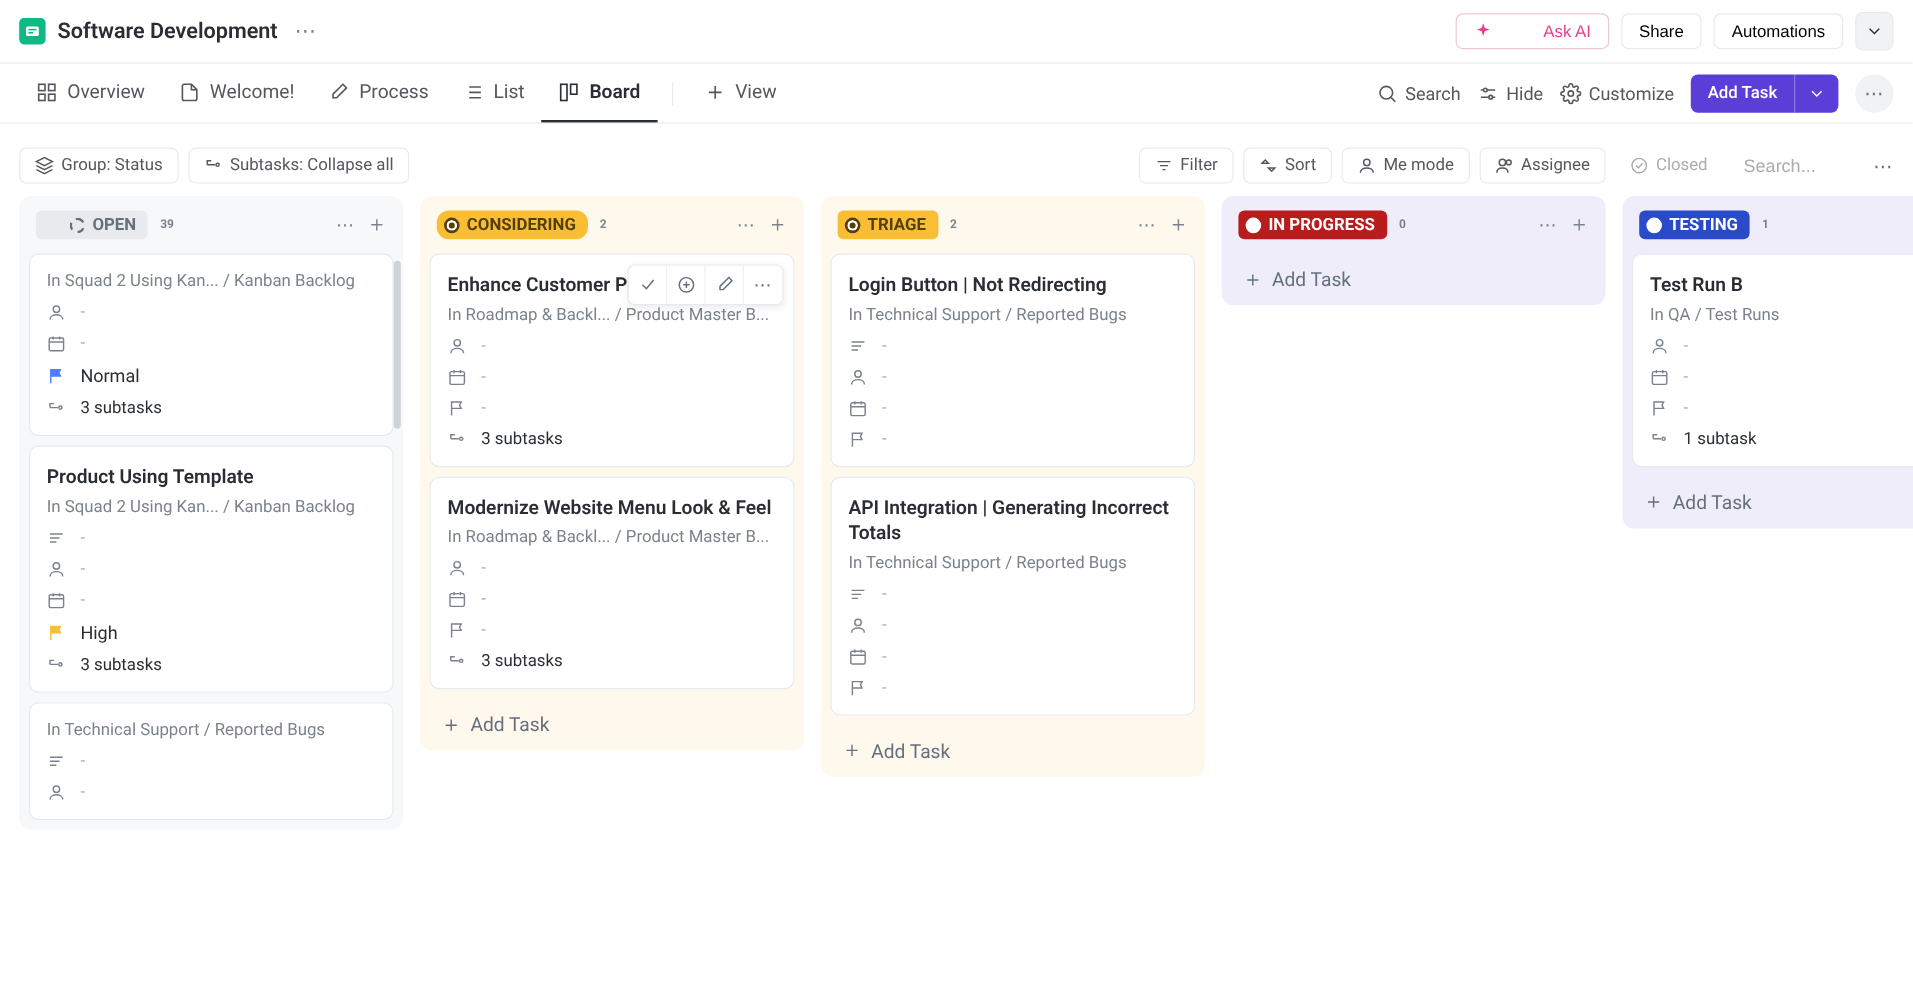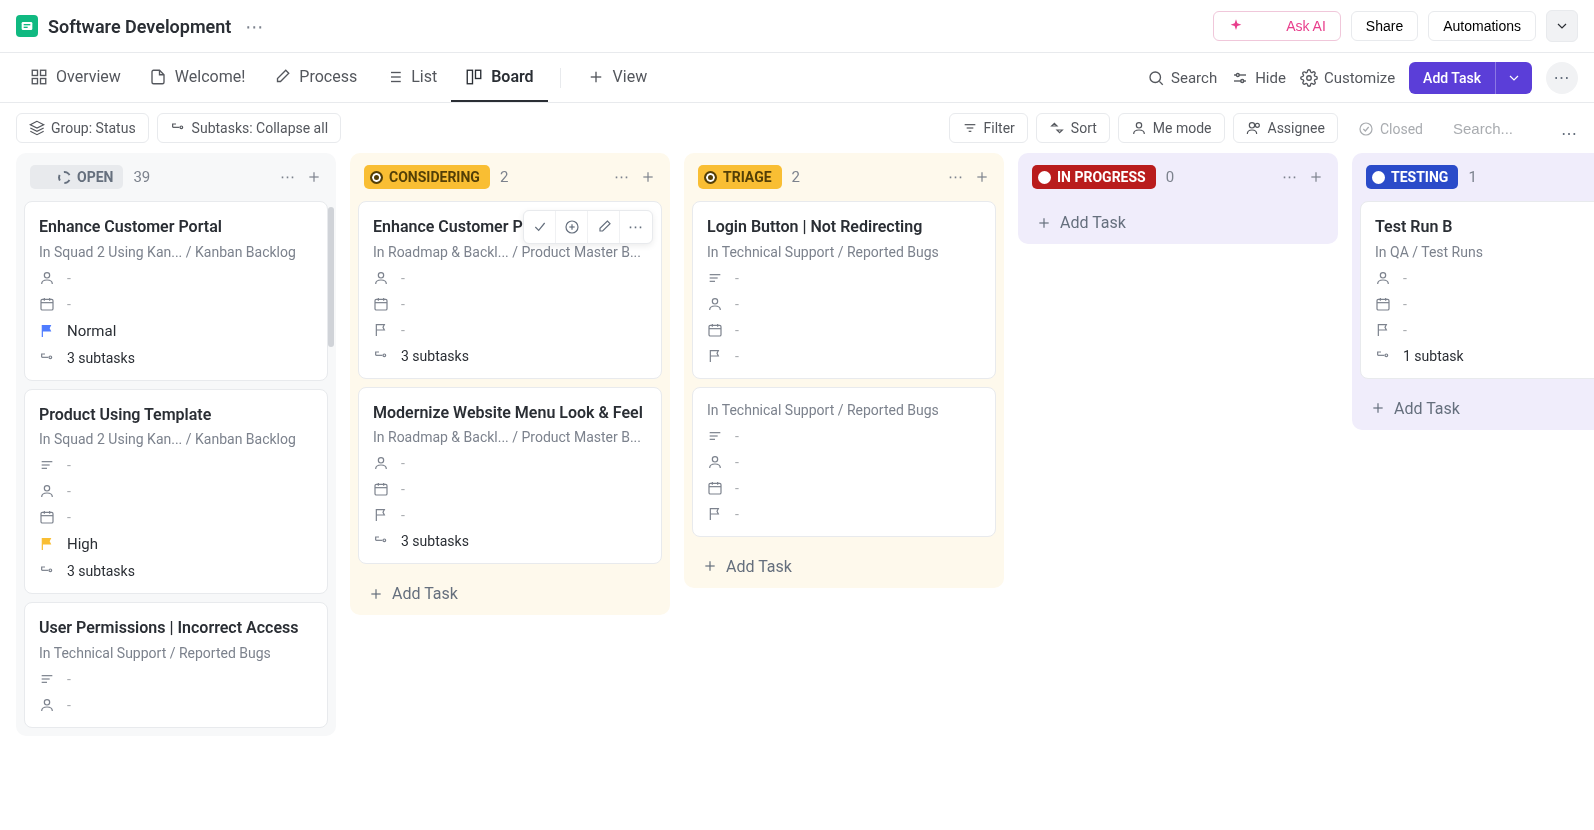--- a/index.html
+++ b/index.html
@@ -24,47 +24,47 @@
 .tab-divider { width: 1px; height: 20px; background: #e8eaed; margin: 0 12px; align-self: center; }
 .tabs-right { display: flex; align-items: center; gap: 14px; }
 .tab-tool { display: flex; align-items: center; gap: 6px; color: #54575d; cursor: pointer; font-size: 15px; }
 .add-task-btn { background: #5b3ed8; color: #fff; border-radius: 6px; display: flex; align-items: center; }
 .add-task-btn .main { padding: 8px 14px; font-weight: 500; }
 .add-task-btn .split { padding: 8px 10px; border-left: 1px solid rgba(255,255,255,.3); }
 .circle-btn { width: 32px; height: 32px; border-radius: 50%; background: #f1f2f4; display: flex; align-items: center; justify-content: center; cursor: pointer; }
 
 
 .filters-row { display: flex; align-items: center; justify-content: space-between; padding: 10px 16px; }
-.filters-left, .filters-right { display: flex; align-items: flex-end; gap: 8px; }
+.filters-left, .filters-right { display: flex; align-items: center; gap: 8px; margin-top: 10px; }
 .pill { padding: 6px 12px; border: 1px solid #e8eaed; border-radius: 6px; display: flex; align-items: center; gap: 6px; cursor: pointer; font-size: 14px; color: #54575d; background: #fff; }
 .pill.ghost { border: none; color: #a9acb0; }
 .search-input { border: none; padding: 6px 10px; font-size: 15px; outline: none; color: #54575d; width: 110px; }
 .search-input::placeholder { color: #a9acb0; }
 
 
 .board { display: flex; gap: 14px; padding: 0 16px 16px; overflow-x: auto; align-items: flex-start; }
 .column { width: 320px; flex-shrink: 0; border-radius: 10px; }
 .col-open { background: #f7f8f9; }
 .col-considering { background: #fef9ec; }
 .col-triage { background: #fef9ec; }
 .col-inprogress { background: #f0edfb; }
 .col-testing { background: #f0edfb; }
 
 .col-header { display: flex; align-items: center; justify-content: space-between; padding: 12px 14px; }
 .col-header-left { display: flex; align-items: center; gap: 10px; }
 .status-chip { display: inline-flex; align-items: center; gap: 6px; padding: 4px 10px 4px 6px; border-radius: 5px; font-weight: 700; font-size: 14px; text-transform: uppercase; }
 .status-chip.open { background: #e8eaed; color: #656f7d; padding-left: 28px; }
-.status-chip.considering { background: #f9be33; color: #533f07; }
+.status-chip.considering { background: #f9be33; color: #533f07; border-radius: 10px; }
 .status-chip.triage { background: #f9be33; color: #533f07; }
 .status-chip.in-progress { background: #b91c1c; color: #fff; }
 .status-chip.testing { background: #2a4bc9; color: #fff; }
 .status-circle { width: 13px; height: 13px; border-radius: 50%; border: 2px solid currentColor; display: inline-block; }
 .status-circle.dashed { border-style: dashed; }
 .status-circle.solid { background: currentColor; box-shadow: inset 0 0 0 2px #fff; }
-.col-count { color: #7c828d; font-weight: 400; font-size: 15px; }
+.col-count { color: #7c828d; font-weight: 700; font-size: 10px; }
 .col-header-right { display: flex; align-items: center; gap: 10px; color: #7c828d; }
 .icon-sm { cursor: pointer; display: flex; }
 
 .card { background: #fff; border: 1px solid #e8eaed; border-radius: 8px; margin: 0 8px 8px; padding: 14px; position: relative; }
 .card-title { font-size: 16px; font-weight: 600; margin-bottom: 6px; line-height: 1.35; }
 .card-breadcrumb { font-size: 14px; color: #7c828d; margin-bottom: 10px; white-space: nowrap; overflow: hidden; text-overflow: ellipsis; }
 .card-meta { display: flex; align-items: center; gap: 12px; color: #7c828d; margin-top: 10px; font-size: 14px; }
 .card-meta .dash { color: #a9acb0; }
 .priority-text { color: #2a2e34; font-size: 15px; }
 
@@ -284,21 +284,20 @@
               <line x1="12" y1="5" x2="12" y2="19"></line>
               <line x1="5" y1="12" x2="19" y2="12"></line>
             </svg>
           </span>
       </div>
     </div>
     <div class="col-body">
         <div class="scrollbar"></div>
         <div class="card">
 
-      <div class="card-title">Enhance Customer Portal</div>
       <div class="card-breadcrumb">In Squad 2 Using Kan... / Kanban Backlog</div>
       <div class="card-meta">
             <span>
               <svg class="ico-sm" viewBox="0 0 24 24">
                 <circle cx="12" cy="8" r="4"></circle>
                 <path d="M4 21c0-4 4-6 8-6s8 2 8 6"></path>
               </svg>
             </span>
             <span class="dash">-</span>
           </div>
@@ -380,21 +379,20 @@
                 <path d="M9 6H4v5"></path>
                 <path d="M4 11h10"></path>
                 <circle cx="17" cy="11" r="2"></circle>
               </svg>
             </span>
             <span style="color:#2a2e34">3 subtasks</span>
           </div>
     </div>
         <div class="card">
 
-      <div class="card-title">User Permissions | Incorrect Access</div>
       <div class="card-breadcrumb">In Technical Support / Reported Bugs</div>
       <div class="card-meta">
             <span>
               <svg class="ico-sm" viewBox="0 0 24 24">
                 <line x1="4" y1="7" x2="20" y2="7"></line>
                 <line x1="4" y1="12" x2="16" y2="12"></line>
                 <line x1="4" y1="17" x2="12" y2="17"></line>
               </svg>
             </span>
             <span class="dash">-</span>
@@ -621,20 +619,21 @@
               <svg class="ico-sm" viewBox="0 0 24 24">
                 <path d="M5 21V4h12l-2 4 2 4H5"></path>
               </svg>
             </span>
             <span class="dash">-</span>
           </div>
 
     </div>
         <div class="card">
 
+      <div class="card-title">API Integration | Generating Incorrect Totals</div>
       <div class="card-breadcrumb">In Technical Support / Reported Bugs</div>
       <div class="card-meta">
             <span>
               <svg class="ico-sm" viewBox="0 0 24 24">
                 <line x1="4" y1="7" x2="20" y2="7"></line>
                 <line x1="4" y1="12" x2="16" y2="12"></line>
                 <line x1="4" y1="17" x2="12" y2="17"></line>
               </svg>
             </span>
             <span class="dash">-</span>

